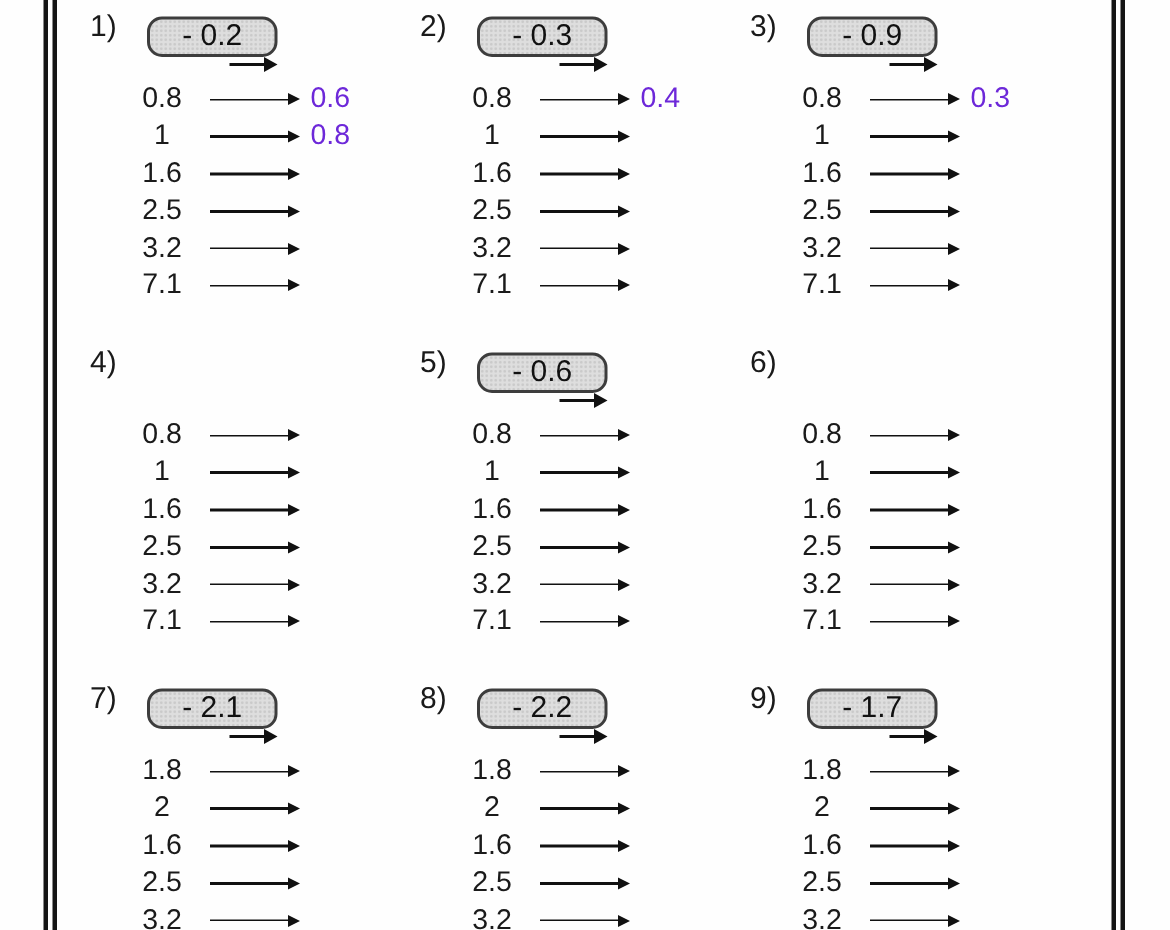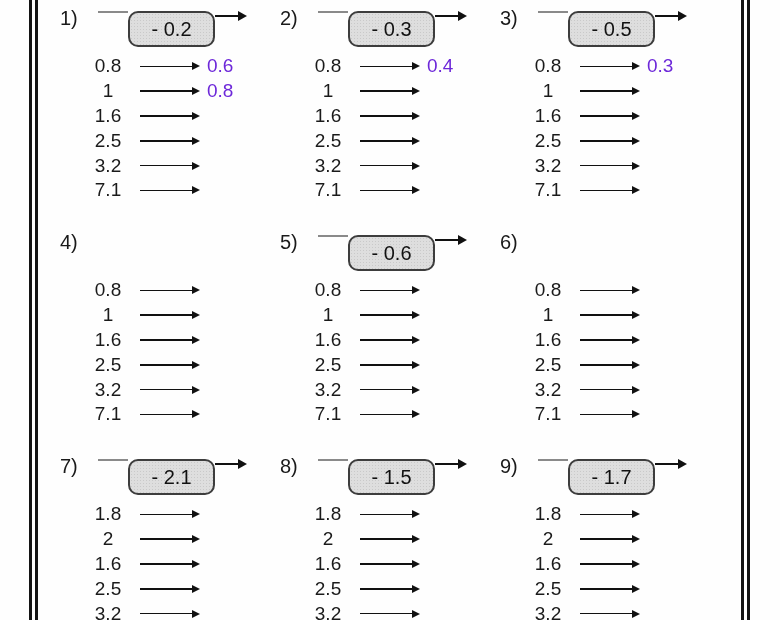--- a/index.html
+++ b/index.html
@@ -27,21 +27,21 @@
     position: absolute;
     width: 216px; height: 214px;
   }
   .problem-label {
     position: absolute; left: 5px; top: 1px;
     font-size: 20px; color: #1a1a1a;
   }
   .machine {
     position: absolute; left: 43px; top: 5px;
     height: 36px;
-    display: flex; align-items: flex-start;
+    display: flex; align-items: flex-end; flex-direction: column;
   }
   .in-line {
     width: 30px; height: 2px;
     background: #8a8a8a;
   }
   .machine-box {
     width: 87px; height: 36px;
     box-sizing: border-box;
     background-color: var(--machine-fill, #dedede);
     background-image: radial-gradient(circle, #c9c9c9 0.8px, rgba(0,0,0,0) 0.9px);
@@ -225,21 +225,21 @@
     </div>
     <span class="io-output"></span>
   </div>
         </div>
   </div>
       <div class="problem" style="left: 495px; top: 6px;">
     <div class="problem-label">3)</div>
     <div class="machine">
       <div class="in-line"></div>
       <div class="machine-box">
-        <span>- 0.5</span>
+        <span>- 0.9</span>
       </div>
       <div class="out-arrow">
         <div class="out-line"></div>
         <div class="head"></div>
       </div>
     </div>
     <div class="io-rows">
           <div class="io-row">
     <span class="io-input">0.8</span>
     <div class="io-arrow">
@@ -512,21 +512,21 @@
     </div>
     <span class="io-output"></span>
   </div>
         </div>
   </div>
       <div class="problem" style="left: 275px; top: 454px;">
     <div class="problem-label">8)</div>
     <div class="machine">
       <div class="in-line"></div>
       <div class="machine-box">
-        <span>- 1.5</span>
+        <span>- 2.2</span>
       </div>
       <div class="out-arrow">
         <div class="out-line"></div>
         <div class="head"></div>
       </div>
     </div>
     <div class="io-rows">
           <div class="io-row">
     <span class="io-input">1.8</span>
     <div class="io-arrow">

